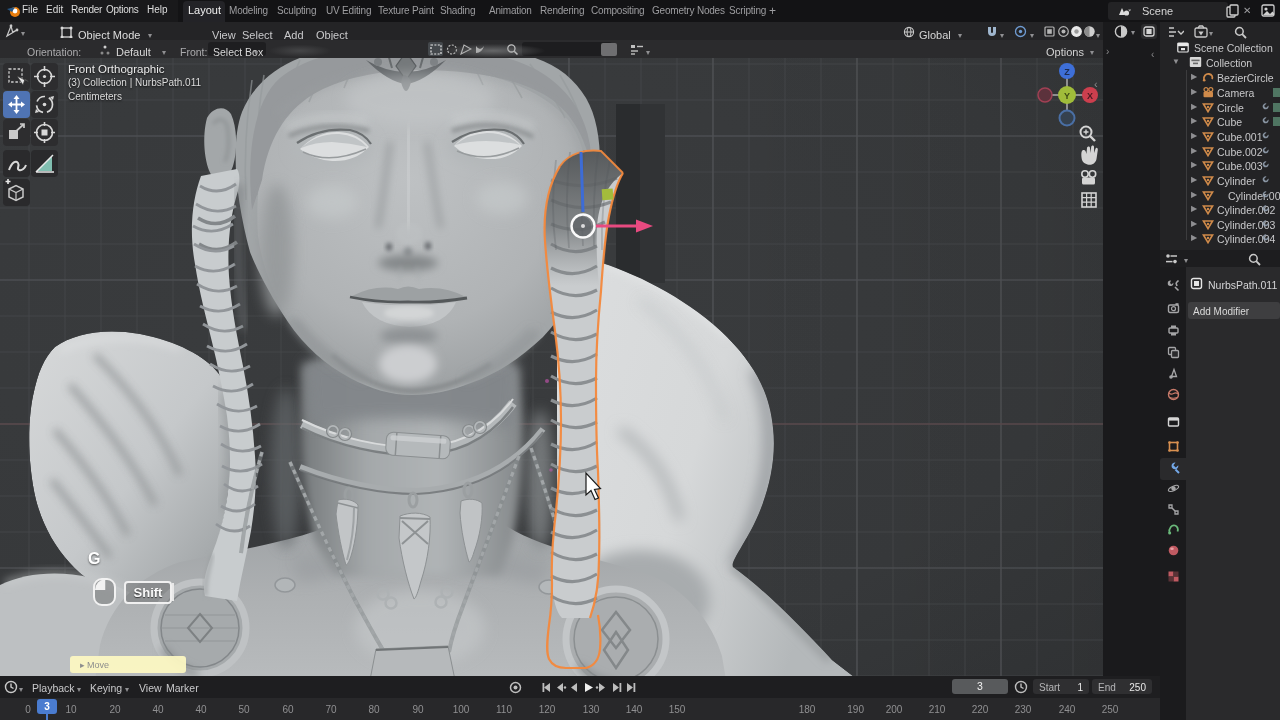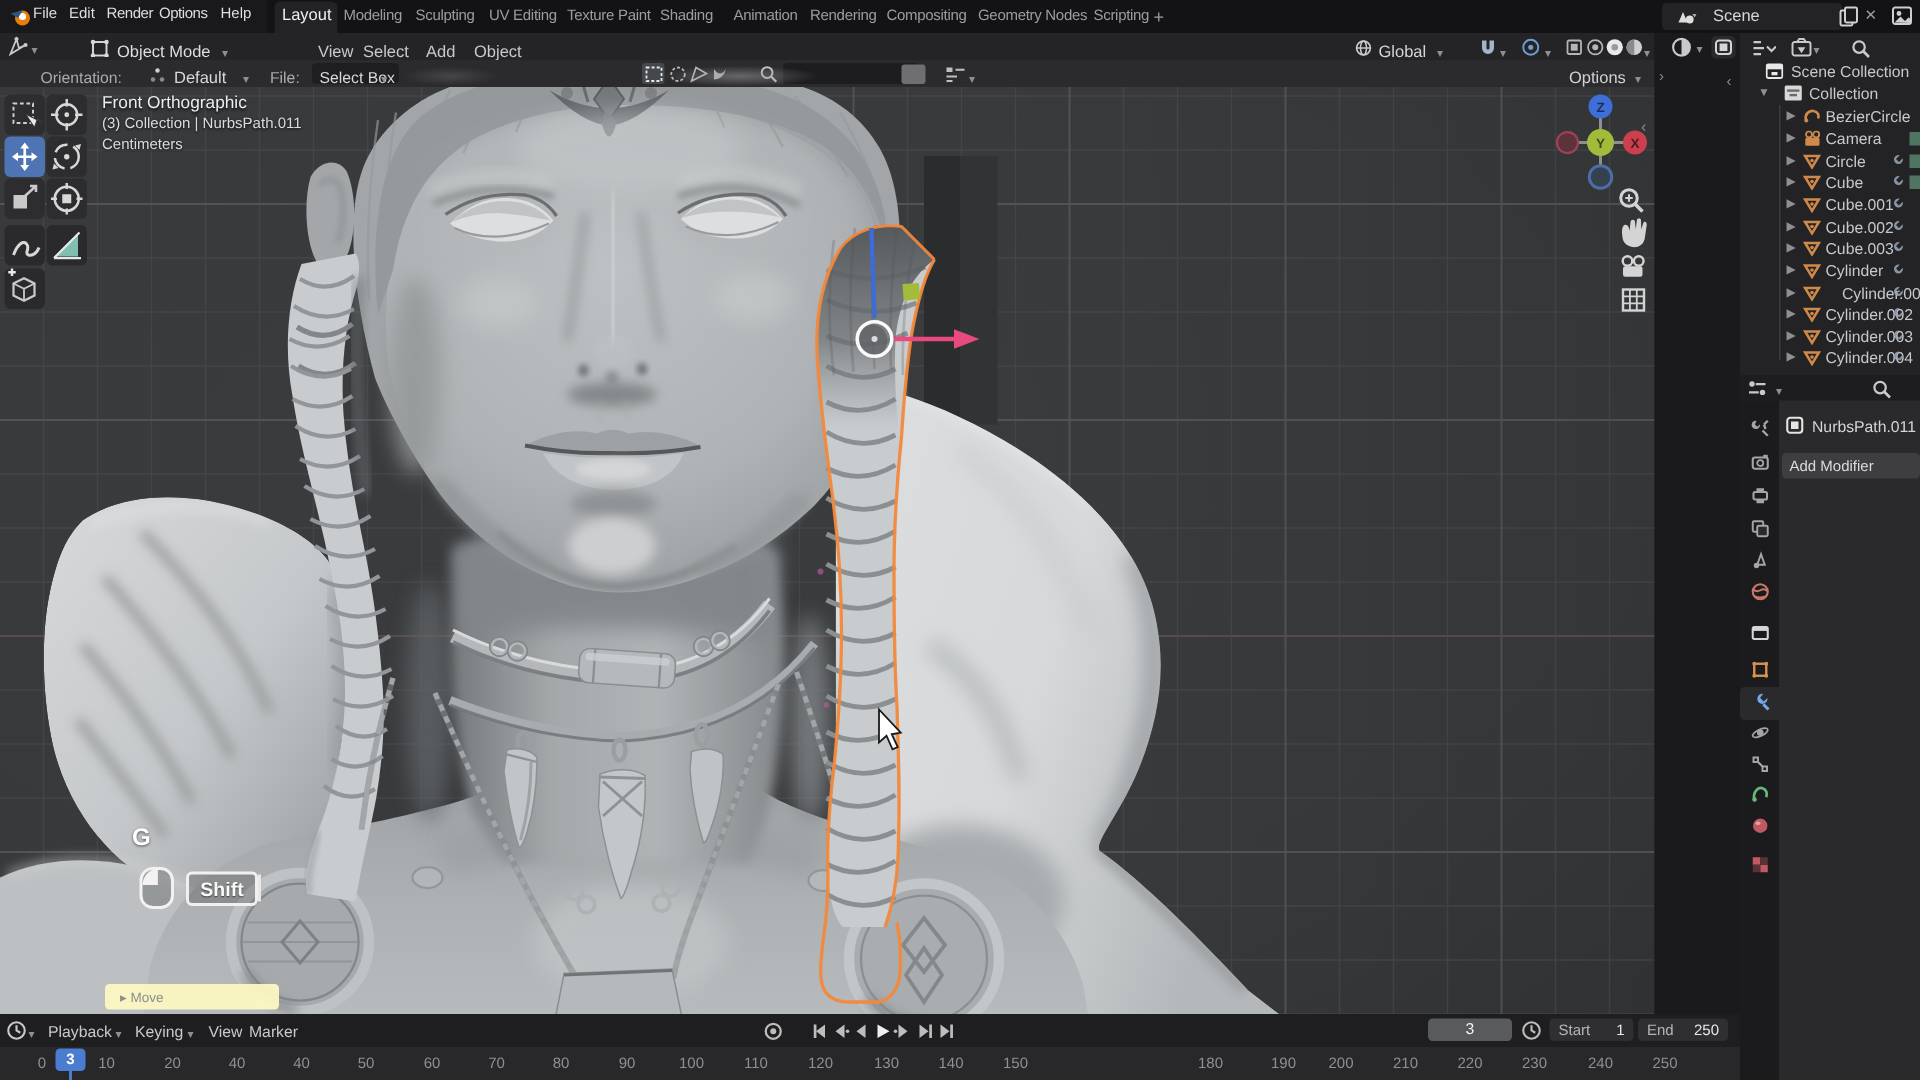--- a/index.html
+++ b/index.html
@@ -113,21 +113,21 @@
 
   <div class="abs" id="row3" style="left:0;top:40px;width:1103px;height:18px;background:#2b2b2d;">
     <div class="abs txt" style="left:27px;top:7px;color:#ababad;font-size:10.5px">Orientation:</div>
     <svg class="abs" style="left:99px;top:4px" width="12" height="12" viewBox="0 0 12 12">
       <circle cx="6" cy="3" r="1.5" fill="#cfcfcf"></circle>
         <circle cx="3" cy="9" r="1.5" fill="#8a8a8a"></circle>
       <circle cx="9" cy="9" r="1.5" fill="#8a8a8a"></circle>
     </svg>
     <div class="abs txt" style="left:116px;top:7px;color:#d8d8d8">Default</div>
     <div class="abs car" style="left:162px;top:8px">▾</div>
-    <div class="abs txt" style="left:180px;top:7px;color:#ababad;font-size:10.5px">File:</div>
+    <div class="abs txt" style="left:180px;top:7px;color:#ababad;font-size:10.5px">Front:</div>
     <div class="abs" style="left:208px;top:42px;width:58px;height:14px;background:#1e1e20;border-radius:3px;top:2px;"></div>
     <div class="abs txt" style="left:213px;top:7px;color:#d8d8d8;font-size:10.5px">Select Box</div>
     <div class="abs car" style="left:254px;top:8px">▾</div>
     <div class="abs" style="left:428px;top:2px;width:15px;height:14px;background:#44484c;border-radius:2px;"></div>
     <svg class="abs" style="left:430px;top:4px" width="12" height="11" viewBox="0 0 12 11">
       <rect x="1" y="1" width="10" height="9" fill="none" stroke="#e8e8e8" stroke-width="1.2" stroke-dasharray="2 1.4"></rect>
     </svg>
     <svg class="abs" style="left:446px;top:4px" width="12" height="11" viewBox="0 0 12 11">
       <circle cx="6" cy="5.5" r="4.5" fill="none" stroke="#b9b9b9" stroke-width="1.2" stroke-dasharray="2 1.4"></circle>
     </svg>

